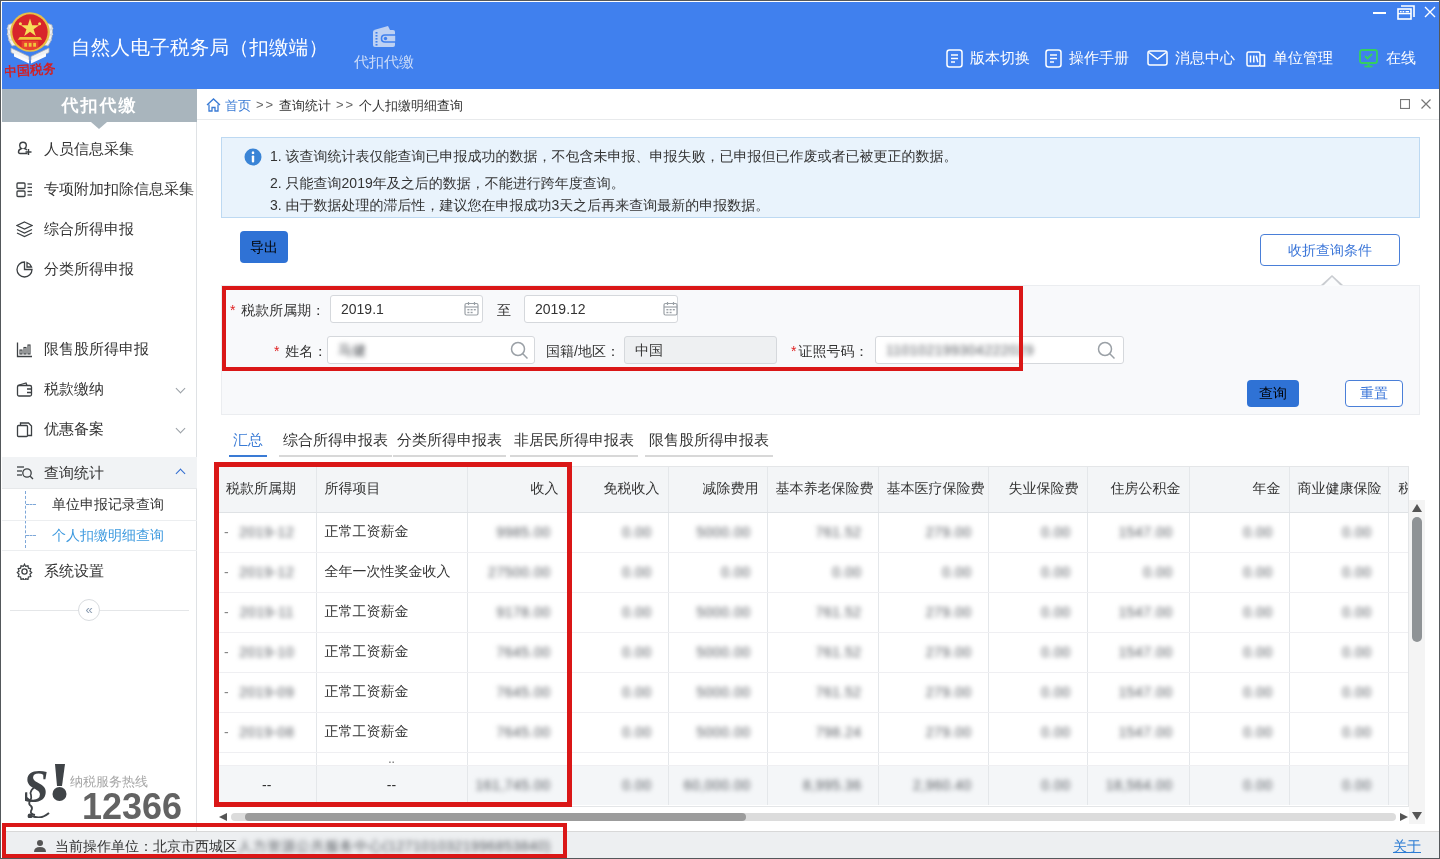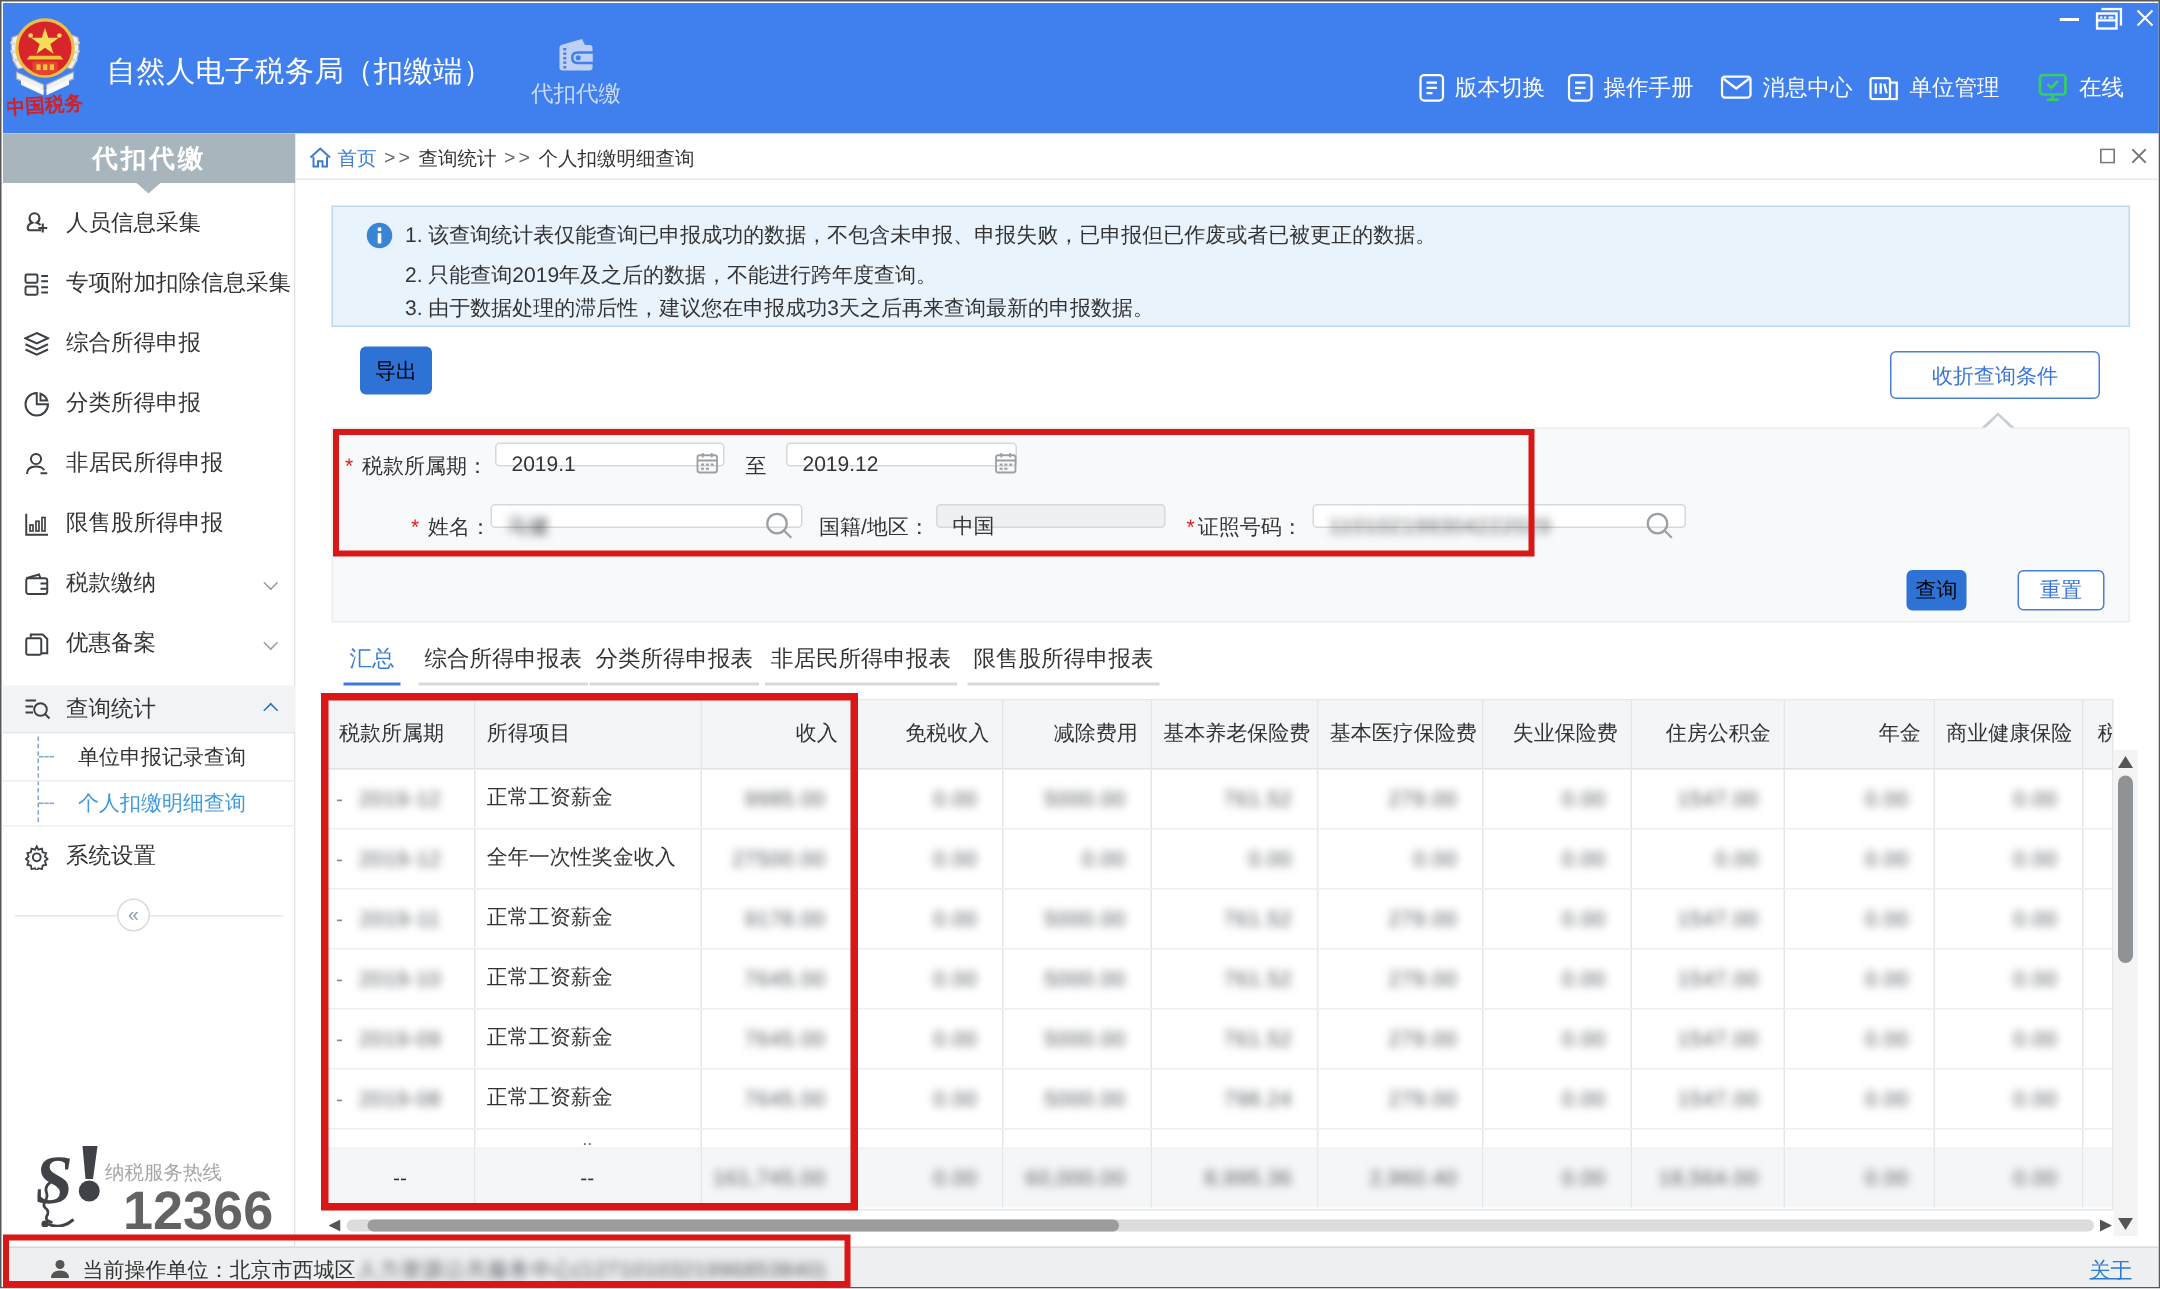--- a/index.html
+++ b/index.html
@@ -32,21 +32,21 @@
 
 #content { position:absolute; left:196px; top:88px; width:1243px; height:742px; background:#fff; }
 #crumb { position:absolute; left:0; top:0; width:1243px; height:31px; border-bottom:1px solid #e8eaec; font-size:13px; }
 #infobox { position:absolute; left:24px; top:48px; width:1199px; height:81px; background:#e9f3fc; border:1px solid #bdd9f2; font-size:14px; }
 #infobox .ln { position:absolute; left:48px; }
 .btn-blue { position:absolute; background:#2f72d5; color:#000000; font-size:14px; border-radius:4px; text-align:center; }
 .btn-line { position:absolute; background:#fff; color:#3a75d8; font-size:14px; border:1px solid #4a7fd8; border-radius:4px; text-align:center; }
 #formpanel { position:absolute; left:24px; top:196px; width:1199px; height:130px; background:#f8f9fb; border:1px solid #ebedf0; }
 #notch1 { position:absolute; left:1124px; top:186px; width:0; height:0; border-left:11px solid transparent; border-right:11px solid transparent; border-bottom:10px solid #c9ccd0; z-index:3;}
 #notch2 { position:absolute; left:1126px; top:188px; width:0; height:0; border-left:9px solid transparent; border-right:9px solid transparent; border-bottom:9px solid #fbfcfd; z-index:4;}
-.inp { position:absolute; background:#fff; border:1px solid #d5d8dc; border-radius:3px; height:16px; font-size:14px; color:#333; }
+.inp { position:absolute; background:#fff; border:1px solid #d5d8dc; border-radius:3px; height:28px; font-size:14px; color:#333; }
 .lab { position:absolute; font-size:14px; color:#333; }
 .star { color:#e02020; margin-right:2px; }
 .blur1 { filter:blur(2.8px); color:#43474d; }
 .blur2 { filter:blur(2.8px); color:#54585e; letter-spacing:0.5px; }
 
 .tab { position:absolute; top:340px; height:28px; line-height:22px; font-size:15px; }
 .tab .ul { position:absolute; left:-4px; right:-4px; bottom:0; height:2px; background:#d8d8d8; }
 
 #tbl { position:absolute; left:20px; top:377px; width:1192px; height:341px; border:1px solid #e4e6e8; overflow:hidden; }
 table { border-collapse:collapse; table-layout:fixed; width:1330px; font-size:14px; }
@@ -197,27 +197,20 @@
         </svg>
       <div class="tx">综合所得申报</div>
     </div>
     <div class="mi" style="top:160px;">
       <svg class="ic" width="17" height="17" viewBox="0 0 17 17">
           <path d="M8.5 1 a7.5 7.5 0 1 0 7.5 7.5 L8.5 8.5 Z" fill="none" stroke="#3c4043" stroke-width="1.3"></path>
           <path d="M11 1.5 a7.5 7.5 0 0 1 4.5 4.5 L11 6 Z" fill="none" stroke="#3c4043" stroke-width="1.3"></path>
         </svg>
       <div class="tx">分类所得申报</div>
     </div>
-    <div class="mi" style="top:200px;">
-      <svg class="ic" width="17" height="17" viewBox="0 0 17 17">
-          <circle cx="8" cy="5" r="3.4" fill="none" stroke="#3c4043" stroke-width="1.3"></circle>
-          <path d="M2 15 q0 -5 6 -5 q4 0 5.5 2.5 M11 14.5 h4.5" fill="none" stroke="#3c4043" stroke-width="1.3"></path>
-        </svg>
-      <div class="tx">非居民所得申报</div>
-    </div>
     <div class="mi" style="top:240px;">
       <svg class="ic" width="17" height="17" viewBox="0 0 17 17">
           <path d="M1.5 1.5 V15.5 H16" fill="none" stroke="#3c4043" stroke-width="1.3"></path>
           <rect x="4" y="9" width="2" height="4" fill="none" stroke="#3c4043" stroke-width="1.1"></rect>
           <rect x="8" y="6.5" width="2" height="6.5" fill="none" stroke="#3c4043" stroke-width="1.1"></rect>
           <rect x="12" y="4" width="2" height="9" fill="none" stroke="#3c4043" stroke-width="1.1"></rect>
         </svg>
       <div class="tx">限售股所得申报</div>
     </div>
     <div class="mi" style="top:280px;">
@@ -353,21 +346,21 @@
       </svg>
     <div class="lab" style="left:349px;top:254px;">国籍/地区：</div>
     <div class="inp" style="left:427px;top:247px;width:153px;line-height:26px;padding-left:10px;background:#eef0f2;">中国</div>
     <div class="lab" style="left:594px;top:254px;"><span class="star">*</span>证照号码：</div>
     <div class="inp" style="left:678px;top:247px;width:249px;line-height:26px;padding-left:10px;"><span class="blur2">110102199304222029</span></div>
     <svg class="abs" style="left:900px;top:252px" width="19" height="19" viewBox="0 0 19 19">
         <circle cx="8" cy="8" r="6.5" fill="none" stroke="#9aa0a6" stroke-width="1.5"></circle>
         <line x1="12.8" y1="12.8" x2="17.5" y2="17.5" stroke="#9aa0a6" stroke-width="1.5"></line>
       </svg>
 
-    <div class="btn-blue" style="left:1074px;top:291px;width:40px;height:27px;line-height:27px;">查询</div>
+    <div class="btn-blue" style="left:1050px;top:291px;width:52px;height:27px;line-height:27px;">查询</div>
     <div class="btn-line" style="left:1148px;top:291px;width:58px;height:27px;line-height:25px;">重置</div>
 
     <div class="tab" style="left:36px;color:#3a7bd5;">汇总<div class="ul" style="background:#3a7bd5;"></div></div>
     <div class="tab" style="left:86px;">综合所得申报表<div class="ul"></div></div>
     <div class="tab" style="left:200px;">分类所得申报表<div class="ul"></div></div>
     <div class="tab" style="left:317px;">非居民所得申报表<div class="ul"></div></div>
     <div class="tab" style="left:452px;">限售股所得申报表<div class="ul"></div></div>
     <div id="tbl">
       <table>
         <colgroup>

